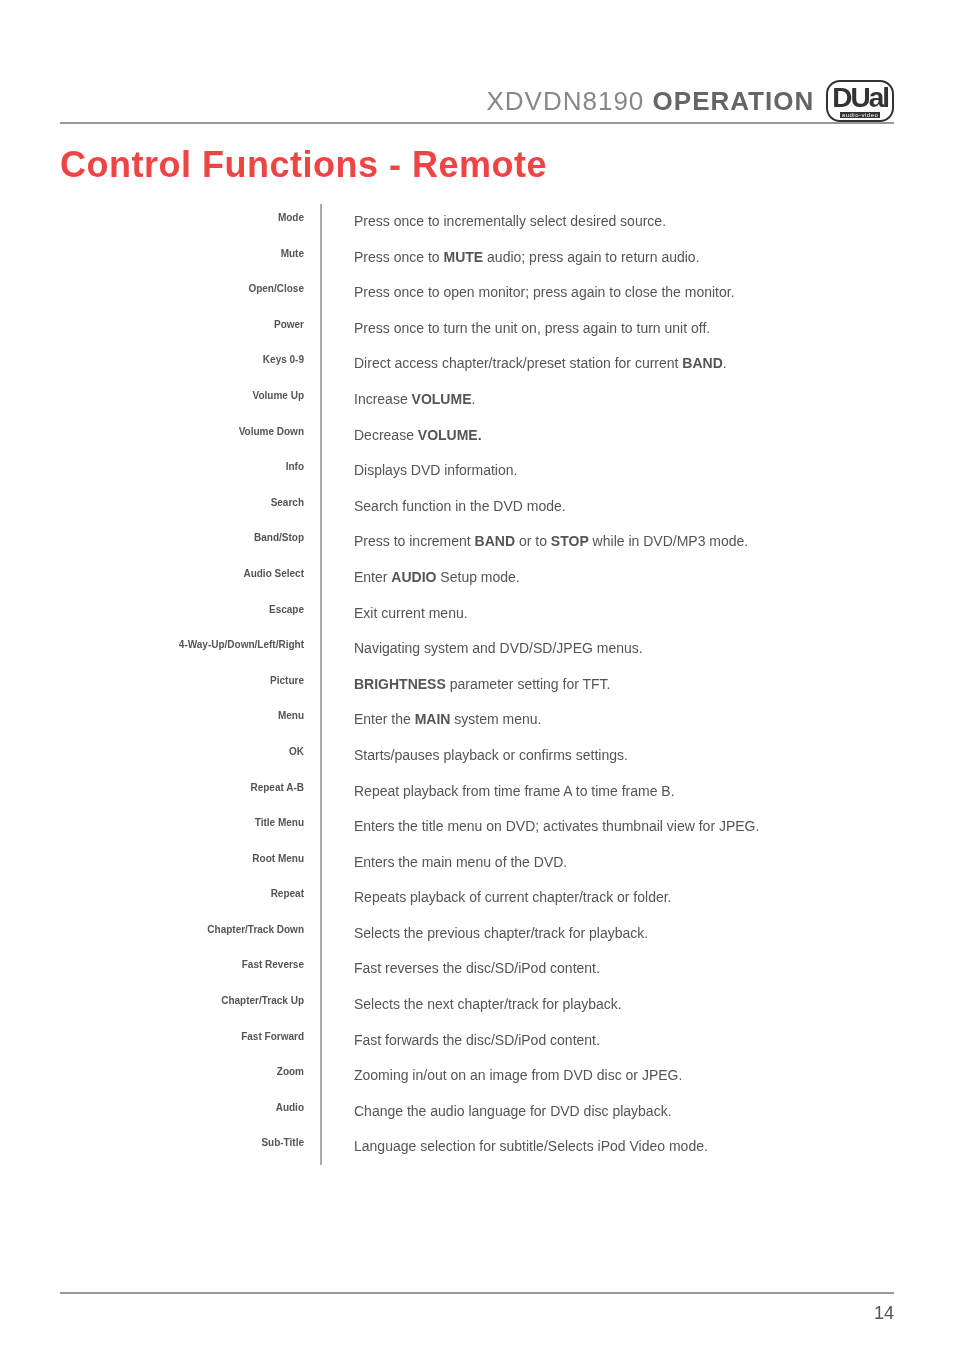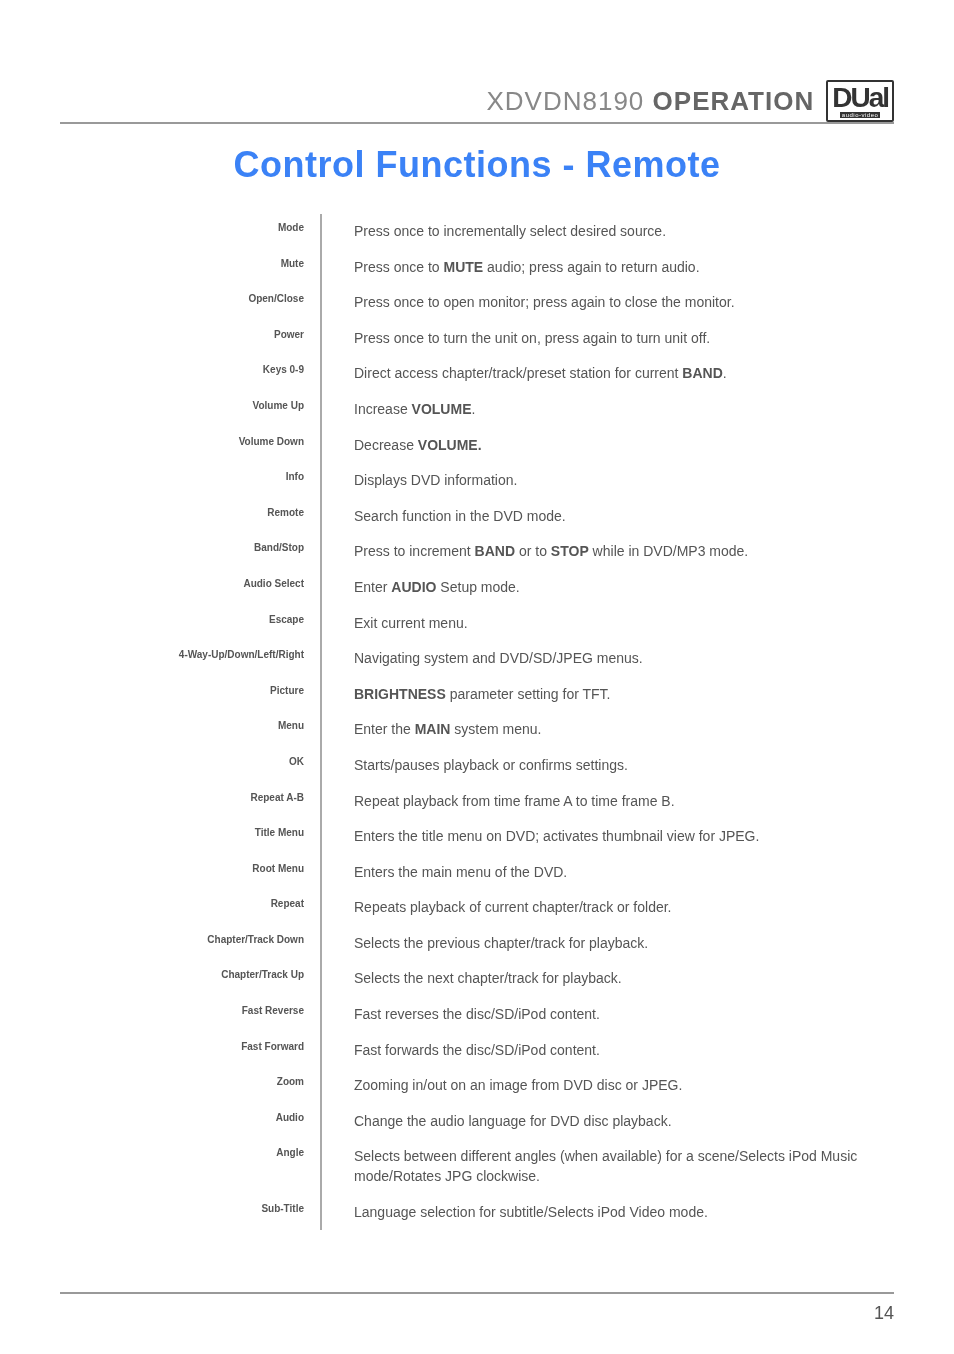--- a/index.html
+++ b/index.html
@@ -36,21 +36,21 @@
       color: #666666;
       font-weight: bold;
     }
 
     .logo {
       display: flex;
       flex-direction: column;
       align-items: center;
       border: 2px solid #333;
       padding: 2px 4px;
-      border-radius: 2px;
+      border-radius: 14px;
     }
 
     .logo-text {
       font-size: 28px;
       font-weight: bold;
       letter-spacing: -2px;
       color: #333;
       line-height: 1;
     }
 
@@ -63,25 +63,25 @@
       letter-spacing: 0.5px;
     }
 
     .divider {
       height: 2px;
       background: #999999;
       margin-bottom: 20px;
     }
 
     .page-title {
-      text-align: center;
+      text-align: left;
       font-size: 36px;
       font-weight: bold;
-      color: #3b82f6;
-      margin-bottom: 28px;
+      color: #ef4444;
+      margin-bottom: 18px;
       letter-spacing: 0.5px;
     }
 
     .content-table {
       width: 100%;
     }
 
     .row {
       display: flex;
       align-items: flex-start;
@@ -190,21 +190,21 @@
       <div class="label-cell">Volume Down</div>
       <div class="sep"></div>
       <div class="desc-cell">Decrease <span class="b">VOLUME.</span></div>
     </div>
     <div class="row">
       <div class="label-cell">Info</div>
       <div class="sep"></div>
       <div class="desc-cell">Displays DVD information.</div>
     </div>
     <div class="row">
-      <div class="label-cell">Remote</div>
+      <div class="label-cell">Search</div>
       <div class="sep"></div>
       <div class="desc-cell">Search function in the DVD mode.</div>
     </div>
     <div class="row">
       <div class="label-cell">Band/Stop</div>
       <div class="sep"></div>
       <div class="desc-cell">Press to increment <span class="b">BAND</span> or to <span class="b">STOP</span> while in DVD/MP3 mode.</div>
     </div>
     <div class="row">
       <div class="label-cell">Audio Select</div>
@@ -255,48 +255,43 @@
       <div class="label-cell">Repeat</div>
       <div class="sep"></div>
       <div class="desc-cell">Repeats playback of current chapter/track or folder.</div>
     </div>
     <div class="row">
       <div class="label-cell">Chapter/Track Down</div>
       <div class="sep"></div>
       <div class="desc-cell">Selects the previous chapter/track for playback.</div>
     </div>
     <div class="row">
+      <div class="label-cell">Fast Reverse</div>
+      <div class="sep"></div>
+      <div class="desc-cell">Fast reverses the disc/SD/iPod content.</div>
+    </div>
+    <div class="row">
       <div class="label-cell">Chapter/Track Up</div>
       <div class="sep"></div>
       <div class="desc-cell">Selects the next chapter/track for playback.</div>
     </div>
     <div class="row">
-      <div class="label-cell">Fast Reverse</div>
-      <div class="sep"></div>
-      <div class="desc-cell">Fast reverses the disc/SD/iPod content.</div>
-    </div>
-    <div class="row">
       <div class="label-cell">Fast Forward</div>
       <div class="sep"></div>
       <div class="desc-cell">Fast forwards the disc/SD/iPod content.</div>
     </div>
     <div class="row">
       <div class="label-cell">Zoom</div>
       <div class="sep"></div>
       <div class="desc-cell">Zooming in/out on an image from DVD disc or JPEG.</div>
     </div>
     <div class="row">
       <div class="label-cell">Audio</div>
       <div class="sep"></div>
       <div class="desc-cell">Change the audio language for DVD disc playback.</div>
-    </div>
-    <div class="row">
-      <div class="label-cell">Angle</div>
-      <div class="sep"></div>
-      <div class="desc-cell">Selects between different angles (when available) for a scene/Selects iPod Music mode/Rotates JPG clockwise.</div>
     </div>
     <div class="row">
       <div class="label-cell">Sub-Title</div>
       <div class="sep"></div>
       <div class="desc-cell">Language selection for subtitle/Selects iPod Video mode.</div>
     </div>
   </div>
 
 <div class="footer-divider"></div>
 <div class="page-number">14</div>

